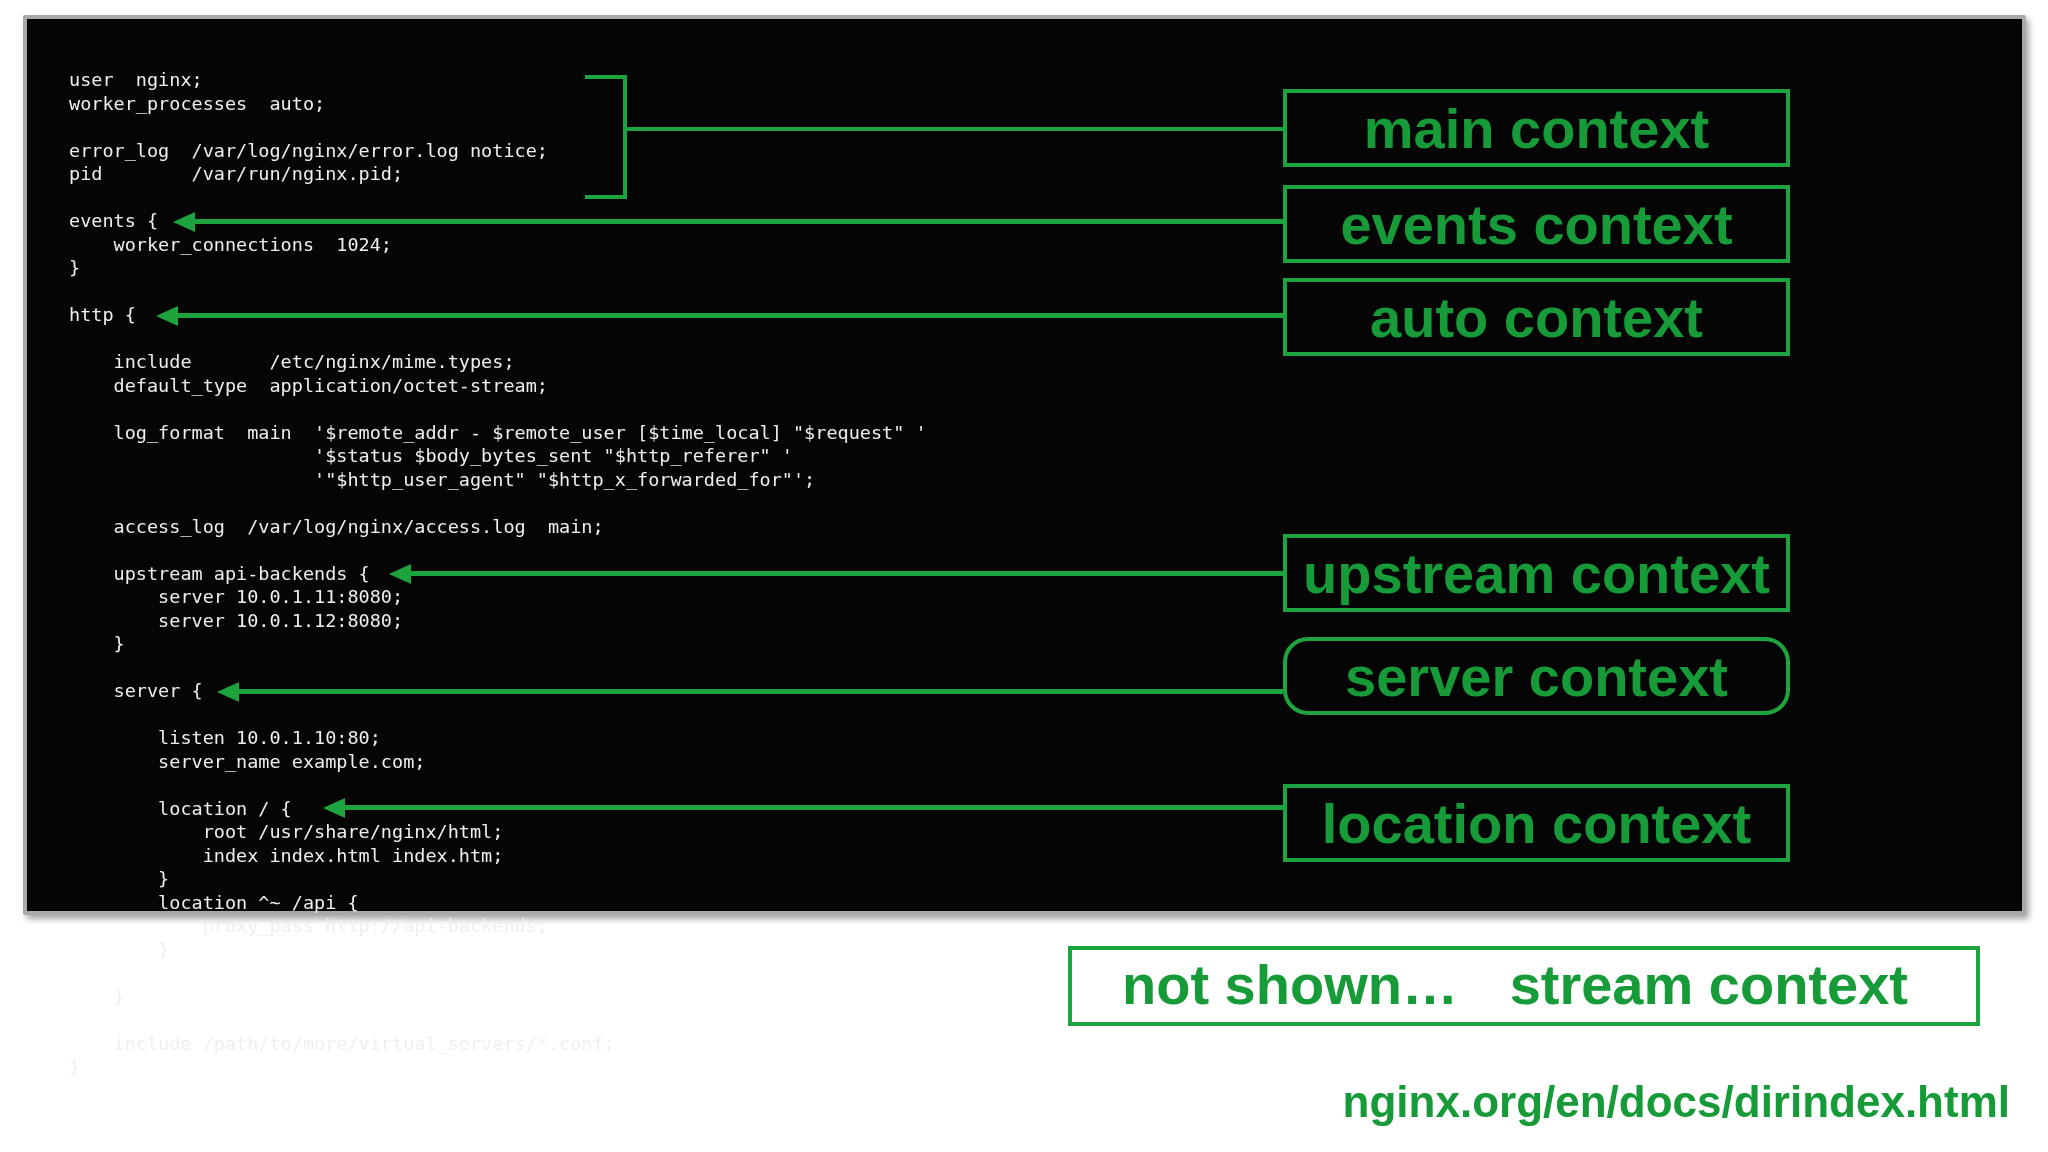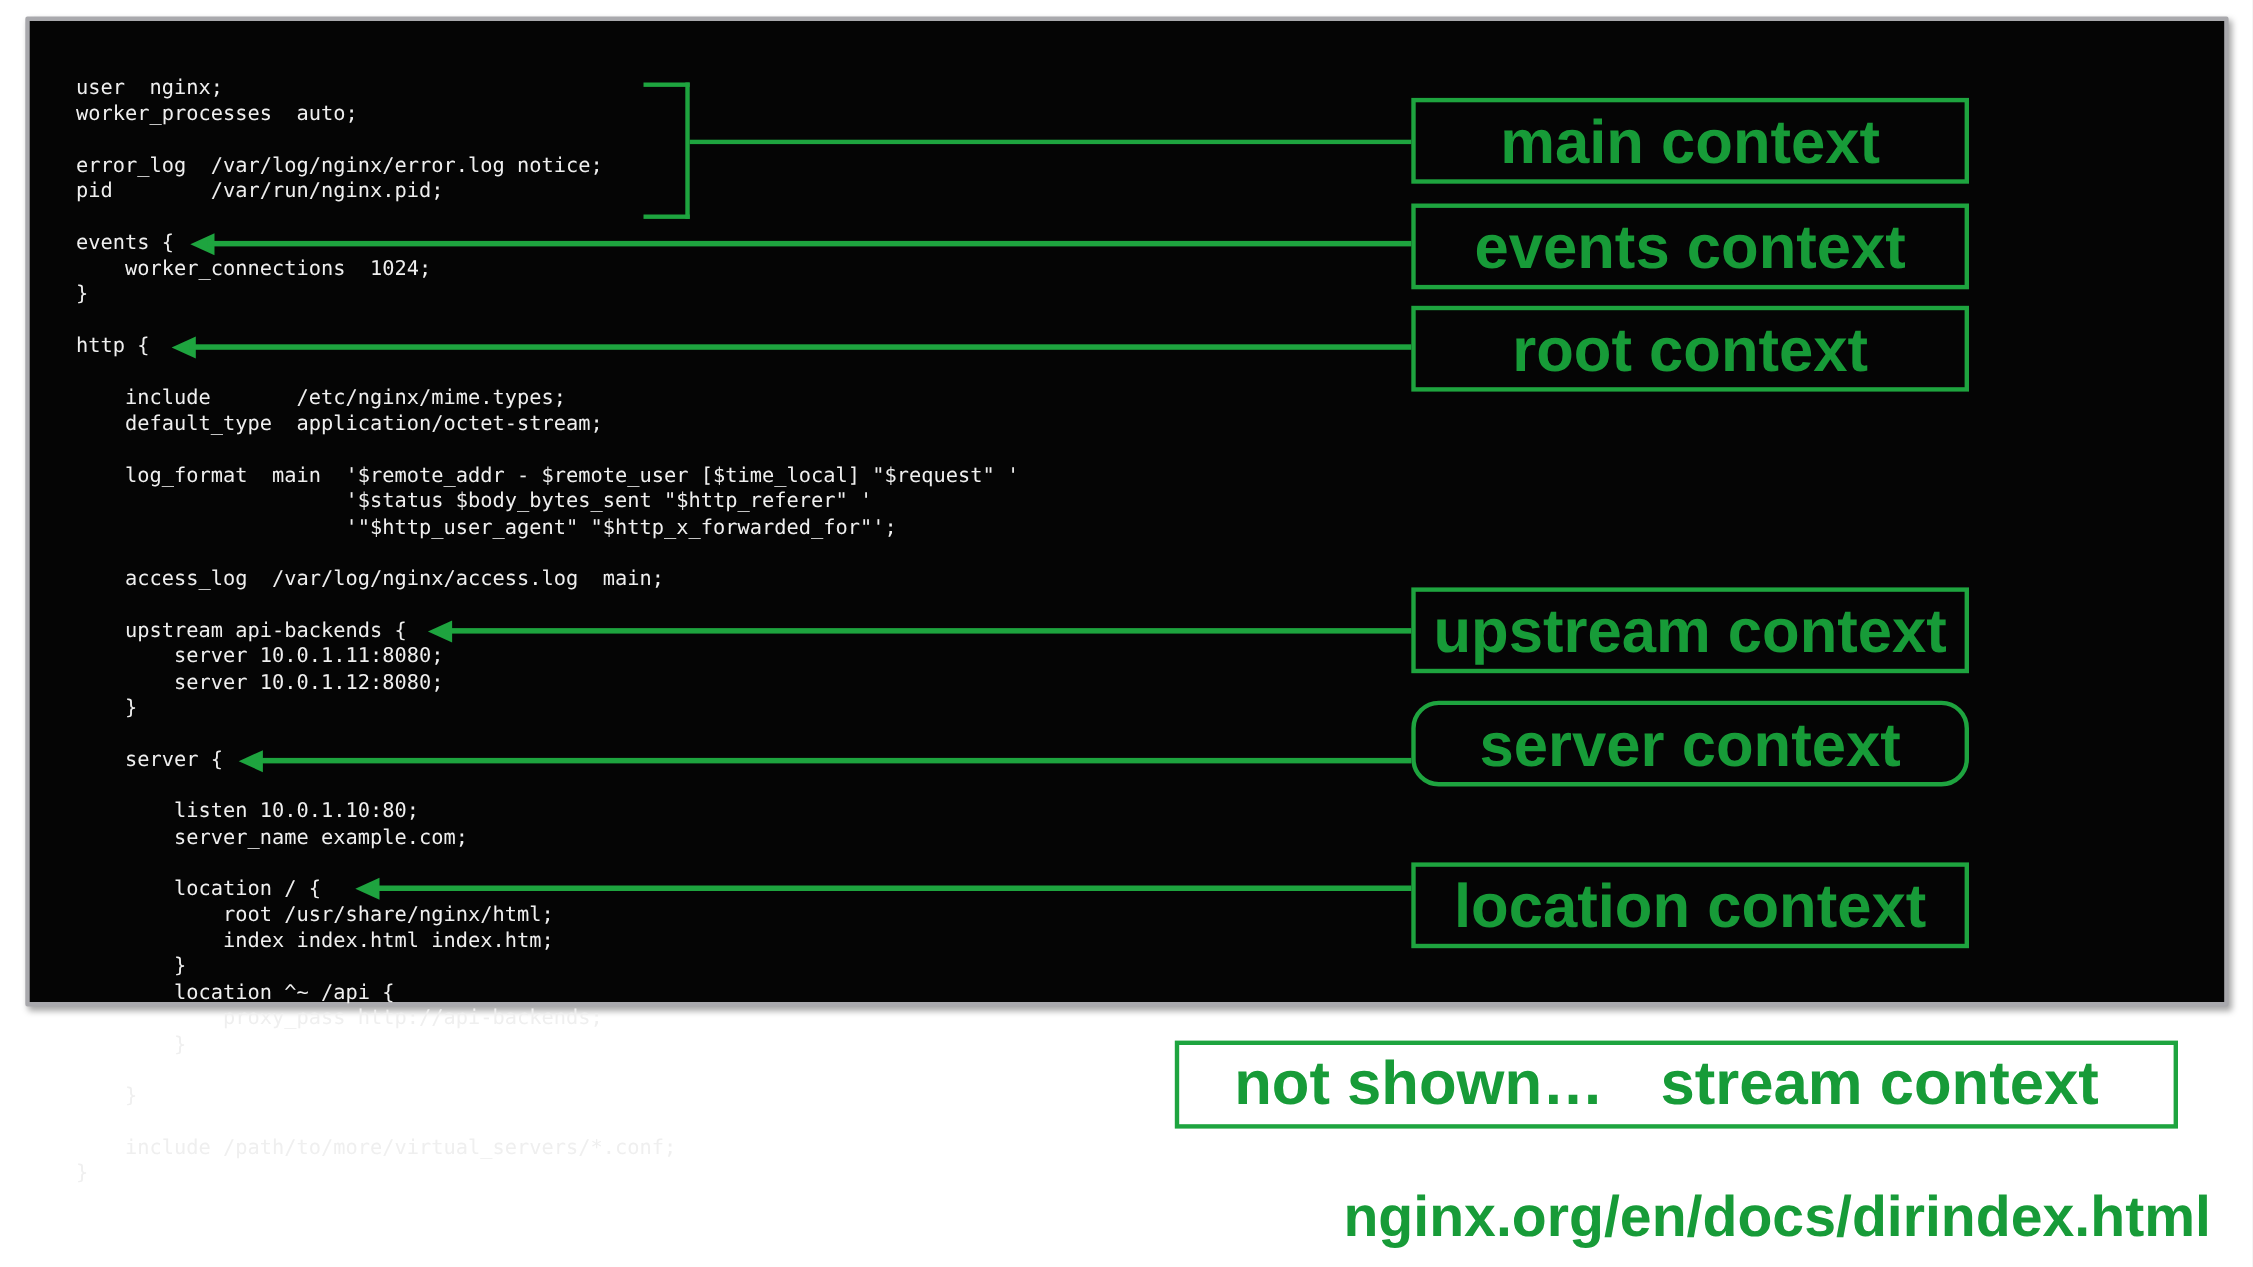--- a/index.html
+++ b/index.html
@@ -48,21 +48,21 @@
     color:var(--label-green);
     font-weight:bold;font-size:56px;letter-spacing:0;
   }
   .ctx-box.wide{
     left:1041px;width:912px;height:80px;
     justify-content:space-between;padding:0 68px 4px 50px;
   }
 
   .footer-url{
     position:absolute;right:12px;top:1058px;
-    color:var(--label-green);font-weight:bold;font-size:52px;text-align:center;
+    color:var(--label-green);font-weight:bold;font-size:44px;text-align:center;
   }
 </style>
 </head>
 <body>
 
 <div class="frame">
   <div class="canvas">
 
     <pre class="code">user  nginx;
 worker_processes  auto;
@@ -136,21 +136,21 @@
       <span class="shaft"></span>
     </div>
 
     <div class="ctx-box" style="top:70px;">
       <span>main context</span>
     </div>
     <div class="ctx-box" style="top:166px;">
       <span>events context</span>
     </div>
     <div class="ctx-box" style="top:259px;">
-      <span>root context</span>
+      <span>auto context</span>
     </div>
     <div class="ctx-box" style="top:515px;">
       <span>upstream context</span>
     </div>
     <div class="ctx-box" style="top:618px;border-radius:25px;">
       <span>server context</span>
     </div>
     <div class="ctx-box" style="top:765px;">
       <span>location context</span>
     </div>

